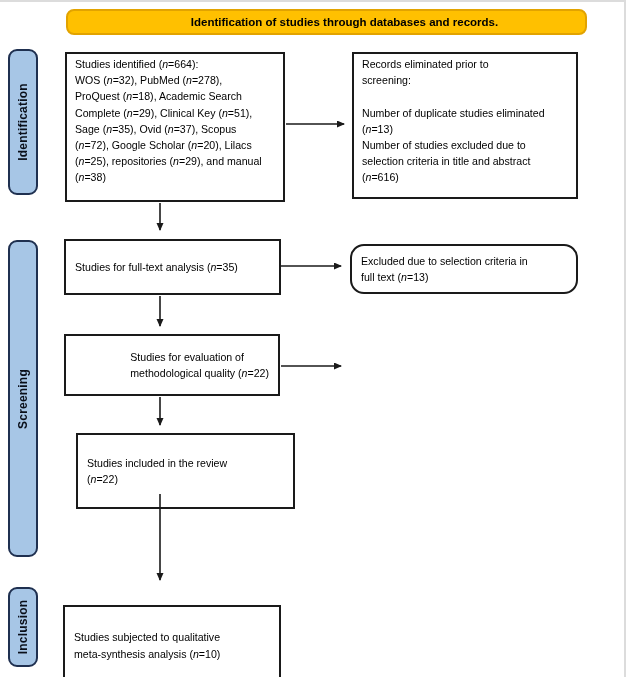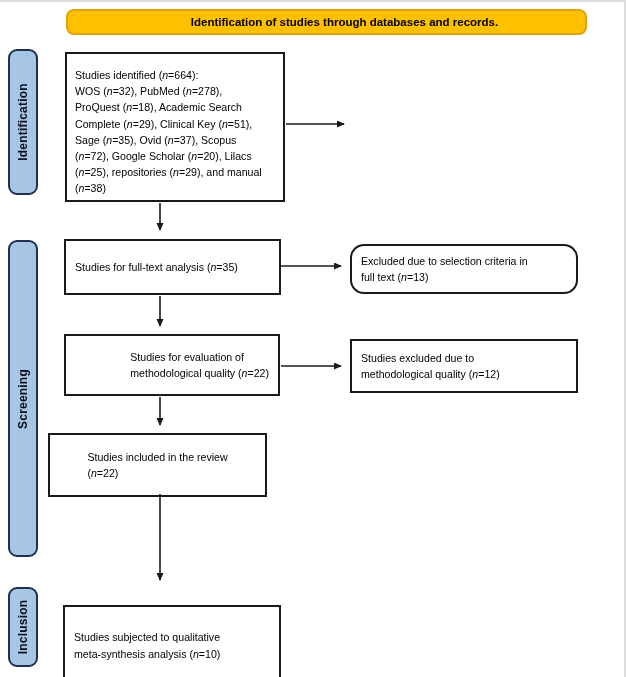--- a/index.html
+++ b/index.html
@@ -61,29 +61,29 @@
   
   .flow-box{
     position:absolute;
     background:#ffffff;
     border:2px solid var(--box-border);
     font-size:10.6px;
     line-height:16.2px;
     color:#000;
   }
   .flow-box .txt{display:block;}
-  .flow-box.top{padding:13px 8px;}
+  .flow-box.top{padding:2px 8px;}
   .flow-box.center{display:flex;align-items:center;padding:0 9px;}
   .b-identified{left:65px; top:50px;  width:220px; height:150px;}
   .b-eliminated{left:352px; top:50px; width:226px; height:147px;}
   .b-fulltext{left:64px; top:237px; width:217px; height:56px;text-align:center;}
   .b-excl-fulltext{left:350px; top:242px; width:228px; height:50px;border-radius:14px;}
   .b-evaluation{left:64px; top:332px; width:216px; height:62px;justify-content:flex-end;}
   .b-excl-quality{left:350px; top:337px; width:228px; height:54px;}
-  .b-included{left:48px; top:431px; width:219px; height:64px;justify-content:center;}
+  .b-included{left:76px; top:431px; width:219px; height:76px;}
   .b-meta{left:63px; top:587px; width:218px; height:81px;margin-top:16px;}
   
   svg.arrows{
     position:absolute; left:0; top:0;
     width:626px; height:677px;
     pointer-events:none;
   }
   svg.arrows line{
     stroke:var(--arrow);
     stroke-width:1.6;
@@ -105,36 +105,36 @@
     <span>Screening</span>
   </div>
   <div class="stage inclusion">
     <span>Inclusion</span>
   </div>
 
   <div class="flow-box top b-identified">
     <span class="txt">Studies identified (<i>n</i>=664):<br>WOS (<i>n</i>=32), PubMed (<i>n</i>=278),<br>ProQuest (<i>n</i>=18), Academic Search<br>Complete (<i>n</i>=29), Clinical Key (<i>n</i>=51),<br>Sage (<i>n</i>=35), Ovid (<i>n</i>=37), Scopus<br>(<i>n</i>=72), Google Scholar (<i>n</i>=20), Lilacs<br>(<i>n</i>=25), repositories (<i>n</i>=29), and manual<br>(<i>n</i>=38)</span>
   </div>
 
+  <div class="flow-box top b-eliminated">
+    <span class="txt">Records eliminated prior to<br>screening:<br><br>Number of duplicate studies eliminated<br>(<i>n</i>=13)<br>Number of studies excluded due to<br>selection criteria in title and abstract<br>(<i>n</i>=616)</span>
+  </div>
 
   <div class="flow-box center b-fulltext">
     <span class="txt">Studies for full-text analysis (<i>n</i>=35)</span>
   </div>
 
   <div class="flow-box center b-excl-fulltext">
     <span class="txt">Excluded due to selection criteria in<br>full text (<i>n</i>=13)</span>
   </div>
 
   <div class="flow-box center b-evaluation">
     <span class="txt">Studies for evaluation of<br>methodological quality (<i>n</i>=22)</span>
   </div>
 
-  <div class="flow-box center b-excl-quality">
-    <span class="txt">Studies excluded due to<br>methodological quality (<i>n</i>=12)</span>
-  </div>
 
   <div class="flow-box center b-included">
     <span class="txt">Studies included in the review<br>(<i>n</i>=22)</span>
   </div>
 
   <div class="flow-box center b-meta">
     <span class="txt">Studies subjected to qualitative<br>meta-synthesis analysis (<i>n</i>=10)</span>
   </div>
 
   <svg class="arrows" viewBox="0 0 626 677" xmlns="http://www.w3.org/2000/svg">

